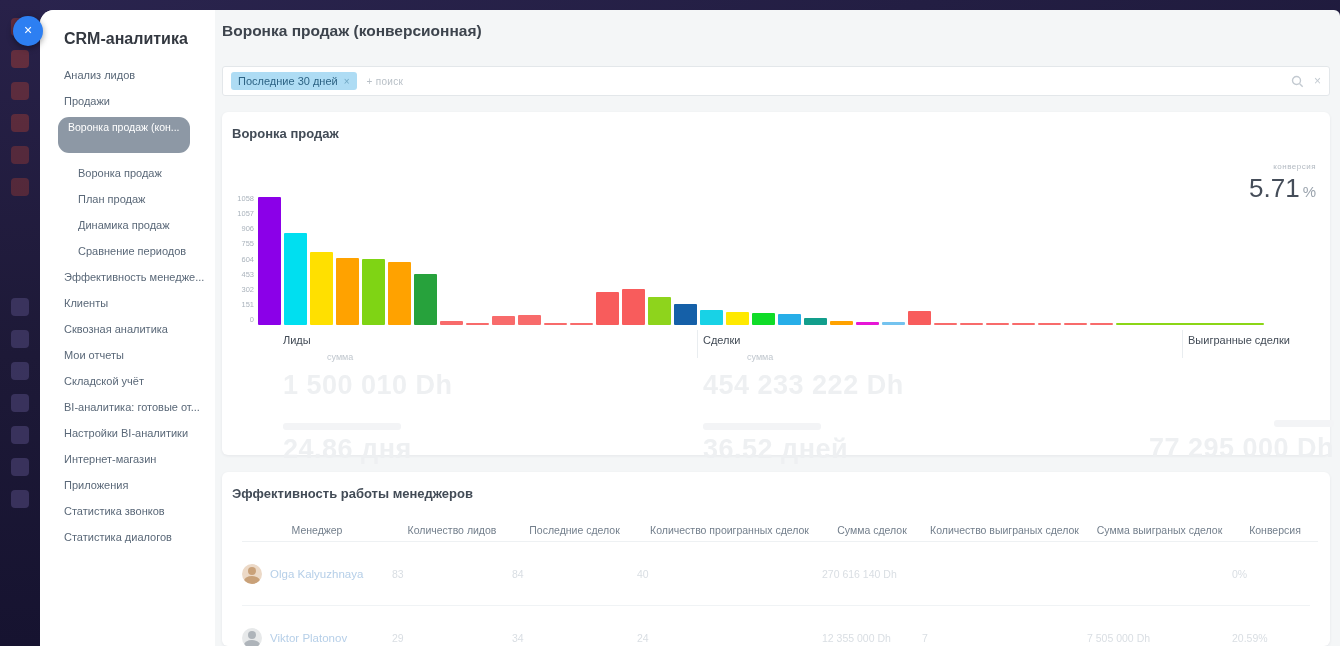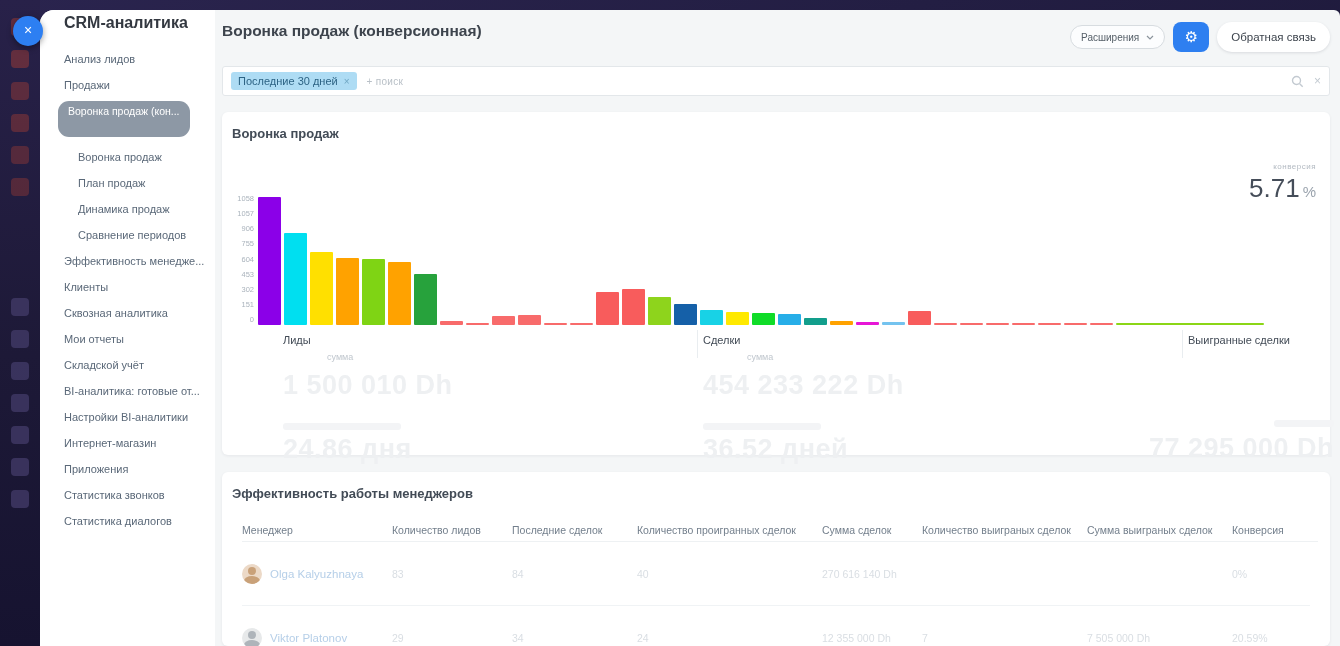--- a/index.html
+++ b/index.html
@@ -14,21 +14,21 @@
   .close-btn { position:absolute; left:13px; top:16px; width:30px; height:30px; border-radius:50%;
     background:#2d7ff2; color:#fff; font-size:14px; line-height:29px; text-align:center;
     box-shadow:0 2px 6px rgba(0,0,0,.4); cursor:pointer; z-index:5; }
 
   
   .window { position:absolute; left:40px; top:10px; right:0; bottom:0;
     background:#f4f6f7; border-radius:14px 6px 0 0; overflow:hidden; }
 
   
   .sidebar { position:absolute; left:0; top:0; width:175px; height:100%; background:#fff; }
-  .sidebar-title { margin:4px 0 4px 24px; font-size:16px; font-weight:bold; color:#333840; }
+  .sidebar-title { margin:20px 0 4px 24px; font-size:16px; font-weight:bold; color:#333840; }
   .sb-menu { margin-top:14px; }
   .sb-item { height:26px; line-height:26px; margin-left:24px; font-size:11px; color:#5a6878;
     white-space:nowrap; overflow:hidden; cursor:pointer; }
   .sb-item.indent { margin-left:38px; }
   .sb-item.active { display:inline-block; height:36px; line-height:20px; margin:3px 0 3px 18px;
     padding:0 10px; background:#8d98a5; color:#fff; border-radius:11px; font-size:10.5px; }
 
   
   .main { position:absolute; left:175px; top:0; right:0; bottom:0; }
   .page-title { position:absolute; left:7px; top:12px; font-size:15.5px; font-weight:bold; color:#3d444d; }
@@ -76,21 +76,21 @@
   .stage .sum-val { margin-top:8px; }
   .blur-strip { margin-top:22px; width:118px; height:7px; border-radius:3px; background:#f3f4f6; }
   .stage .dur-val { margin-top:4px; }
   .stage3-bottom { position:absolute; right:-4px; top:308px; text-align:right; }
   .stage3-bottom .blur-strip { width:60px; margin:0 0 6px auto; }
 
   
   .tbl-grid { display:grid; grid-template-columns:150px 120px 125px 185px 100px 165px 145px 1fr;
     align-items:center; }
   .tbl-head { position:absolute; left:20px; right:12px; top:46px; height:24px;
-    border-bottom:1px solid #eef1f3; font-size:10.5px; color:#737f8c; }
+    border-bottom:1px solid #eef1f3; font-size:10.5px; color:#737f8c;text-align:center; }
   .tbl-row { position:absolute; left:20px; right:20px; height:64px; border-bottom:1px solid #f0f3f5;
     font-size:10.5px; color:#d9dee3; cursor:pointer; }
   .mgr-cell { display:flex; align-items:center; gap:8px; }
   .avatar { width:20px; height:20px; border-radius:50%; position:relative; overflow:hidden; flex:0 0 20px; }
   .avatar::before { content:""; position:absolute; left:6px; top:3px; width:8px; height:8px;
     border-radius:50%; background:var(--fg); }
   .avatar::after { content:""; position:absolute; left:2px; top:12px; width:16px; height:10px;
     border-radius:50%; background:var(--fg); }
   .mgr-name { font-size:11.5px; color:#b6cfe8; }
 </style>
@@ -118,32 +118,20 @@
 
   <div class="sidebar">
     <div class="sidebar-title">CRM-аналитика</div>
     <div class="sb-menu"><div class="sb-item">Анализ лидов</div><div class="sb-item">Продажи</div><div class="sb-item active">Воронка продаж (кон...</div><br><div class="sb-item indent">Воронка продаж</div><div class="sb-item indent">План продаж</div><div class="sb-item indent">Динамика продаж</div><div class="sb-item indent">Сравнение периодов</div><div class="sb-item">Эффективность менедже...</div><div class="sb-item">Клиенты</div><div class="sb-item">Сквозная аналитика</div><div class="sb-item">Мои отчеты</div><div class="sb-item">Складской учёт</div><div class="sb-item">BI-аналитика: готовые от...</div><div class="sb-item">Настройки BI-аналитики</div><div class="sb-item">Интернет-магазин</div><div class="sb-item">Приложения</div><div class="sb-item">Статистика звонков</div><div class="sb-item">Статистика диалогов</div></div>
   </div>
 
   <div class="main">
 
     <div class="page-title">Воронка продаж (конверсионная)</div>
 
-    <div class="top-controls">
-      <div class="ext-select">
-        <span>Расширения</span>
-        <svg width="8" height="5" viewBox="0 0 8 5">
-            <path d="M1 1l3 3 3-3" stroke="#8b949c" stroke-width="1.2" fill="none"></path>
-          </svg>
-      </div>
-      <div class="gear-btn">
-        <span>⚙</span>
-      </div>
-      <div class="feedback-btn">Обратная связь</div>
-    </div>
 
     <div class="filterbar">
       <div class="chip">
         <span>Последние 30 дней</span>
         <span class="chip-x">×</span>
       </div>
       <div class="search-ph">+ поиск</div>
       <div class="fb-icons">
         <svg width="13" height="13" viewBox="0 0 13 13">
             <circle cx="5.5" cy="5.5" r="4" stroke="#c3cad1" stroke-width="1.4" fill="none"></circle>

